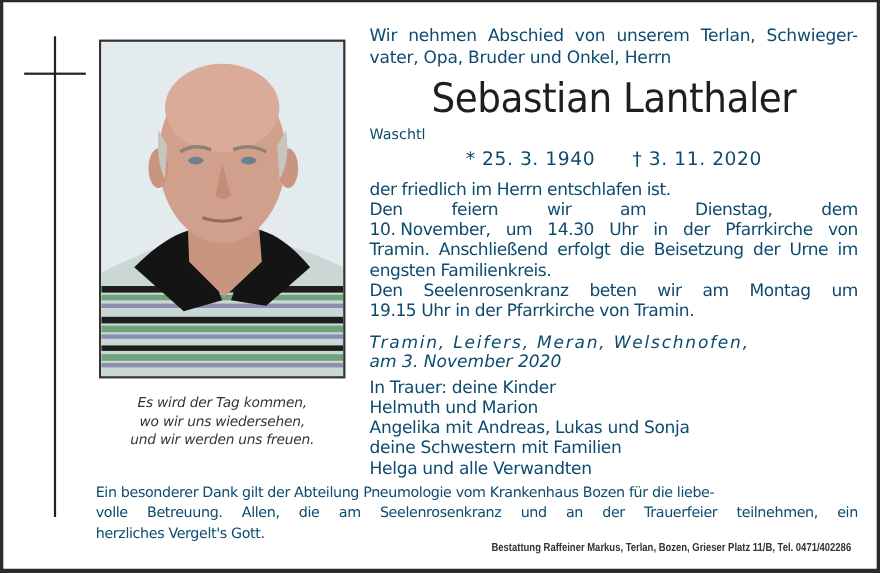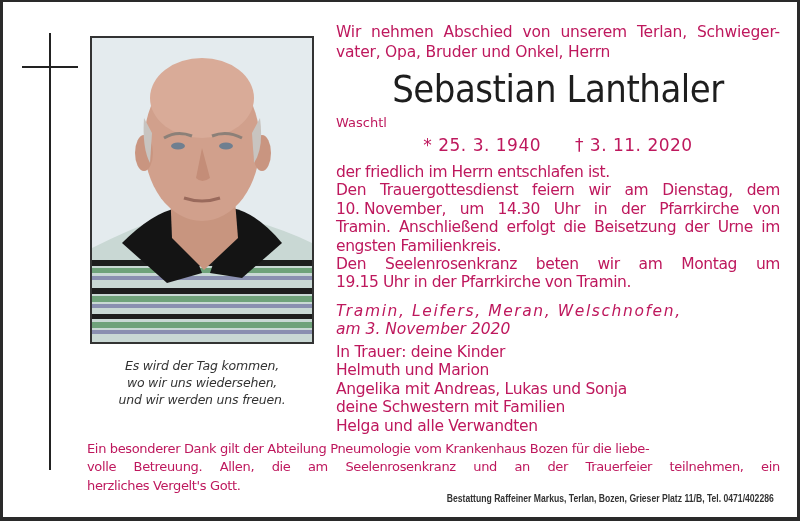--- a/index.html
+++ b/index.html
@@ -10,21 +10,21 @@
              border-top:2px solid #2a2a2a; border-bottom:4px solid #2a2a2a; }
     .cross-v { position:absolute; left:49px; top:33px; width:2px; height:437px; background:#222; }
     .cross-h { position:absolute; left:22px; top:66px; width:56px; height:2px; background:#222; }
     .photo { position:absolute; left:90px; top:36px; width:224px; height:308px; box-sizing:border-box;
              border:2px solid #333; background:#e6ecee; overflow:hidden; }
     .photo svg { display:block; width:100%; height:100%; }
     .quote { position:absolute; left:90px; top:357px; width:224px; text-align:center;
              font-family:"DejaVu Sans", sans-serif; font-style:italic; font-size:12.5px;
              line-height:17px; color:#333; letter-spacing:-0.2px; }
     .quote div { white-space:nowrap; }
-    .t { position:absolute; white-space:nowrap; color:#be185d; }
+    .t { position:absolute; white-space:nowrap; color:#0c4a6e; }
     .intro { left:336px; top:22px; width:444px; font-size:15.5px; line-height:20px; letter-spacing:-0.2px; }
     .intro .l1 { display:flex; justify-content:space-between; }
     .name { left:336px; top:66px; width:444px; text-align:center; font-size:37px; font-weight:normal;
             letter-spacing:-0.5px; color:#1e1e1e; line-height:48px; font-family:"DejaVu Sans", sans-serif; transform:scaleX(0.92); transform-origin:center; }
     .nick { left:336px; top:115px; width:444px; text-align:left; font-size:13px; line-height:16px; }
     .dates { left:336px; top:134px; width:444px; text-align:center; font-size:17px; line-height:22px; letter-spacing:0.5px; }
     .dates span { margin:0 14px; }
     .body { left:336px; top:163px; width:444px; font-size:15.5px; line-height:18.4px; letter-spacing:-0.4px; }
     .body .j { display:flex; justify-content:space-between; }
     .place { left:336px; top:302px; width:444px; font-size:15.5px; line-height:18.4px;font-style:italic; }
@@ -110,21 +110,20 @@
 <div class="t nick">Waschtl</div>
 <div class="t dates">
   <span>* 25. 3. 1940</span>
   <span>† 3. 11. 2020</span>
 </div>
 
 <div class="t body">
   <div>der friedlich im Herrn entschlafen ist.</div>
   <div class="j">
     <span>Den</span>
-    <span>Trauergottesdienst</span>
     <span>feiern</span>
     <span>wir</span>
     <span>am</span>
     <span>Dienstag,</span>
     <span>dem</span>
   </div>
   <div class="j">
     <span>10. November,</span>
     <span>um</span>
     <span>14.30</span>

